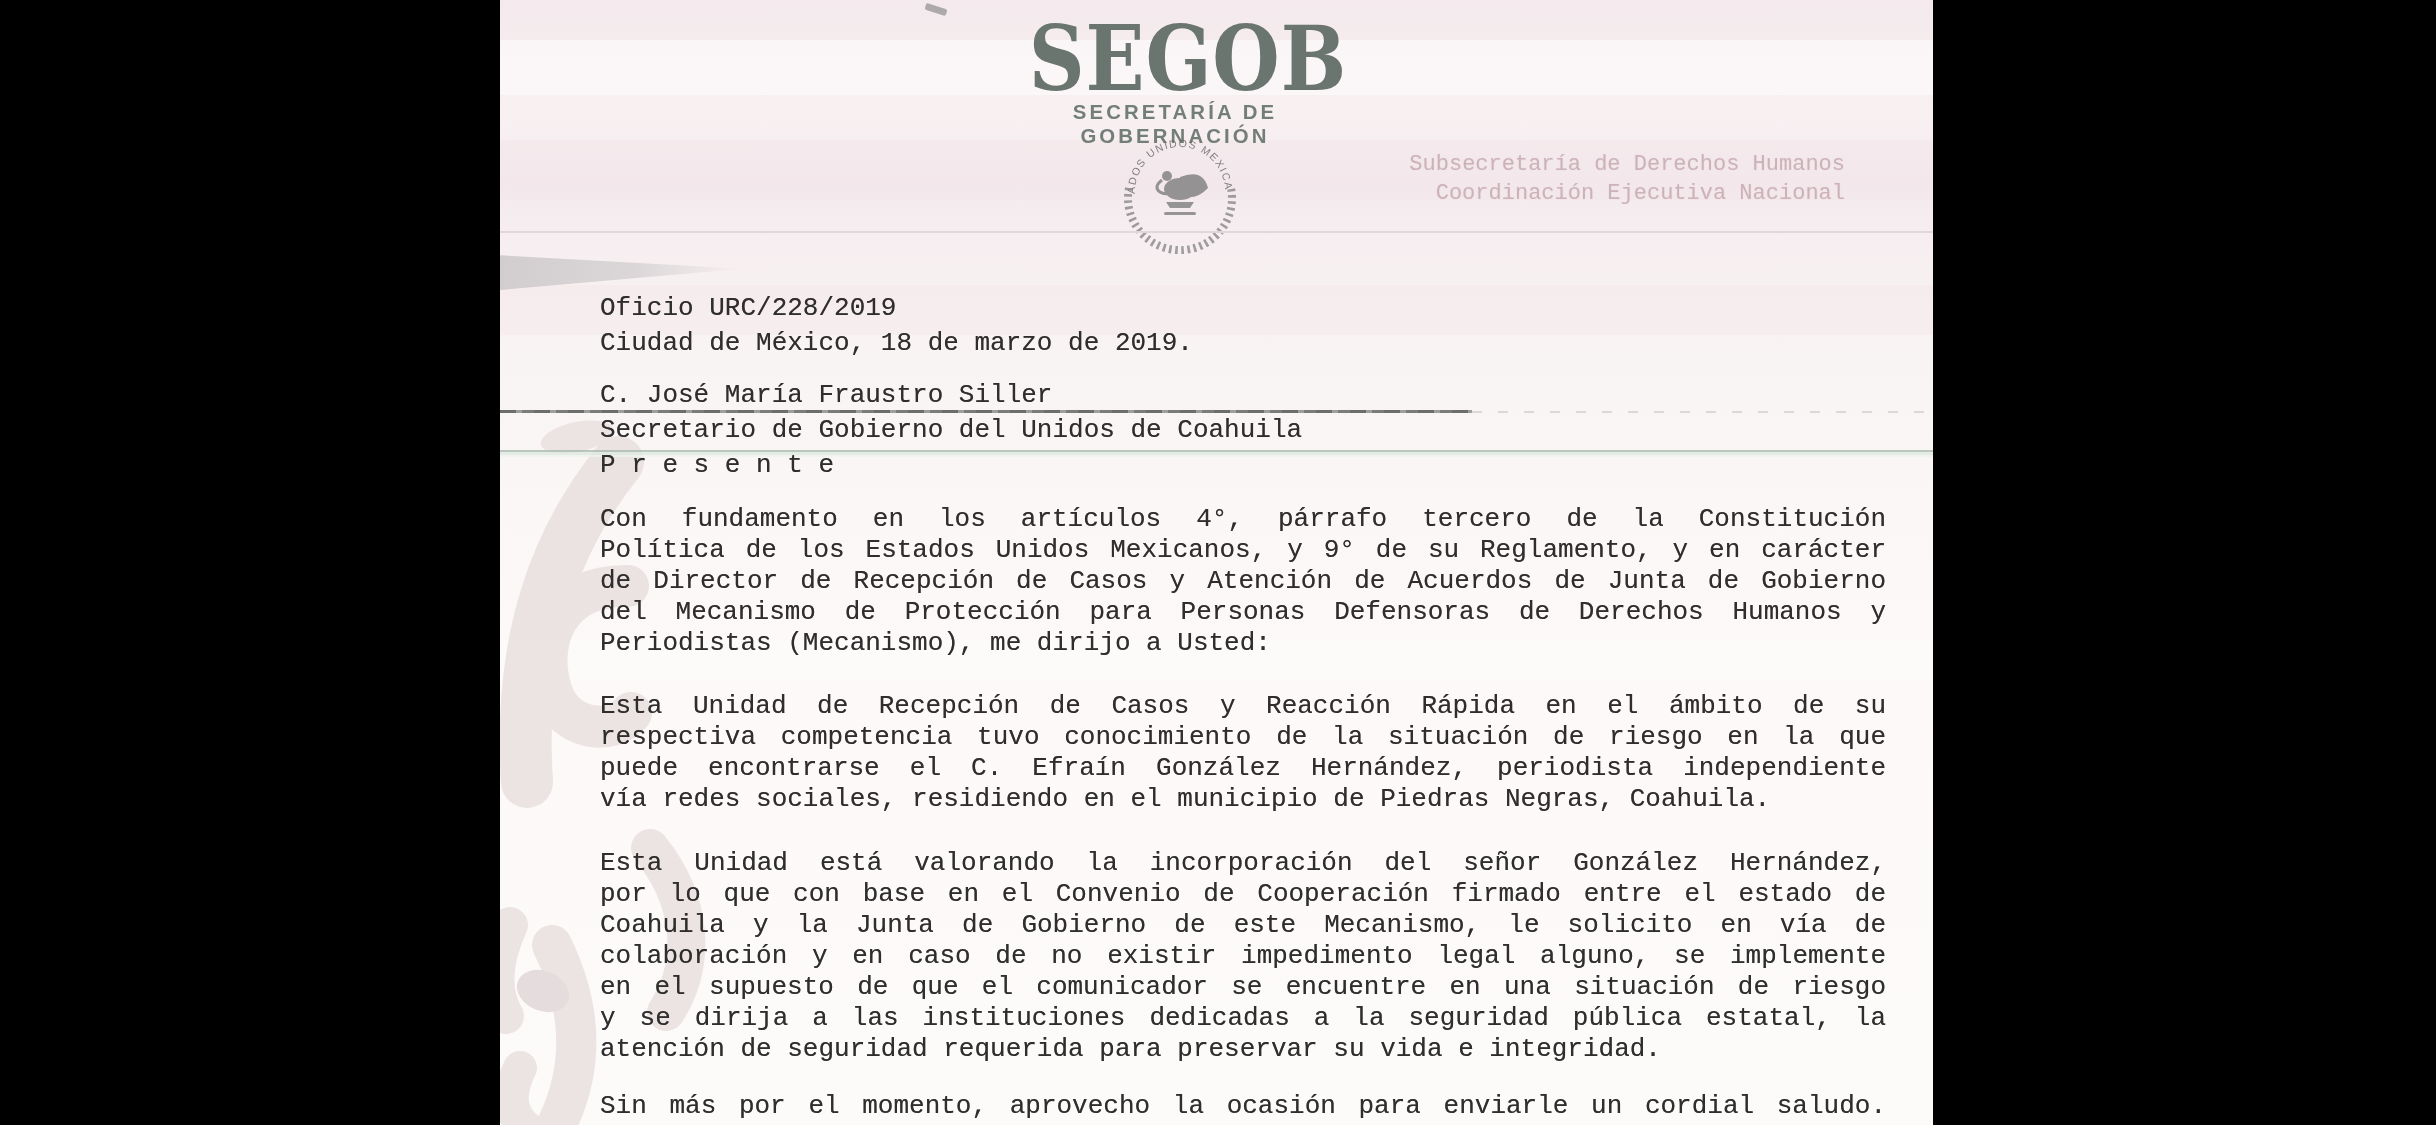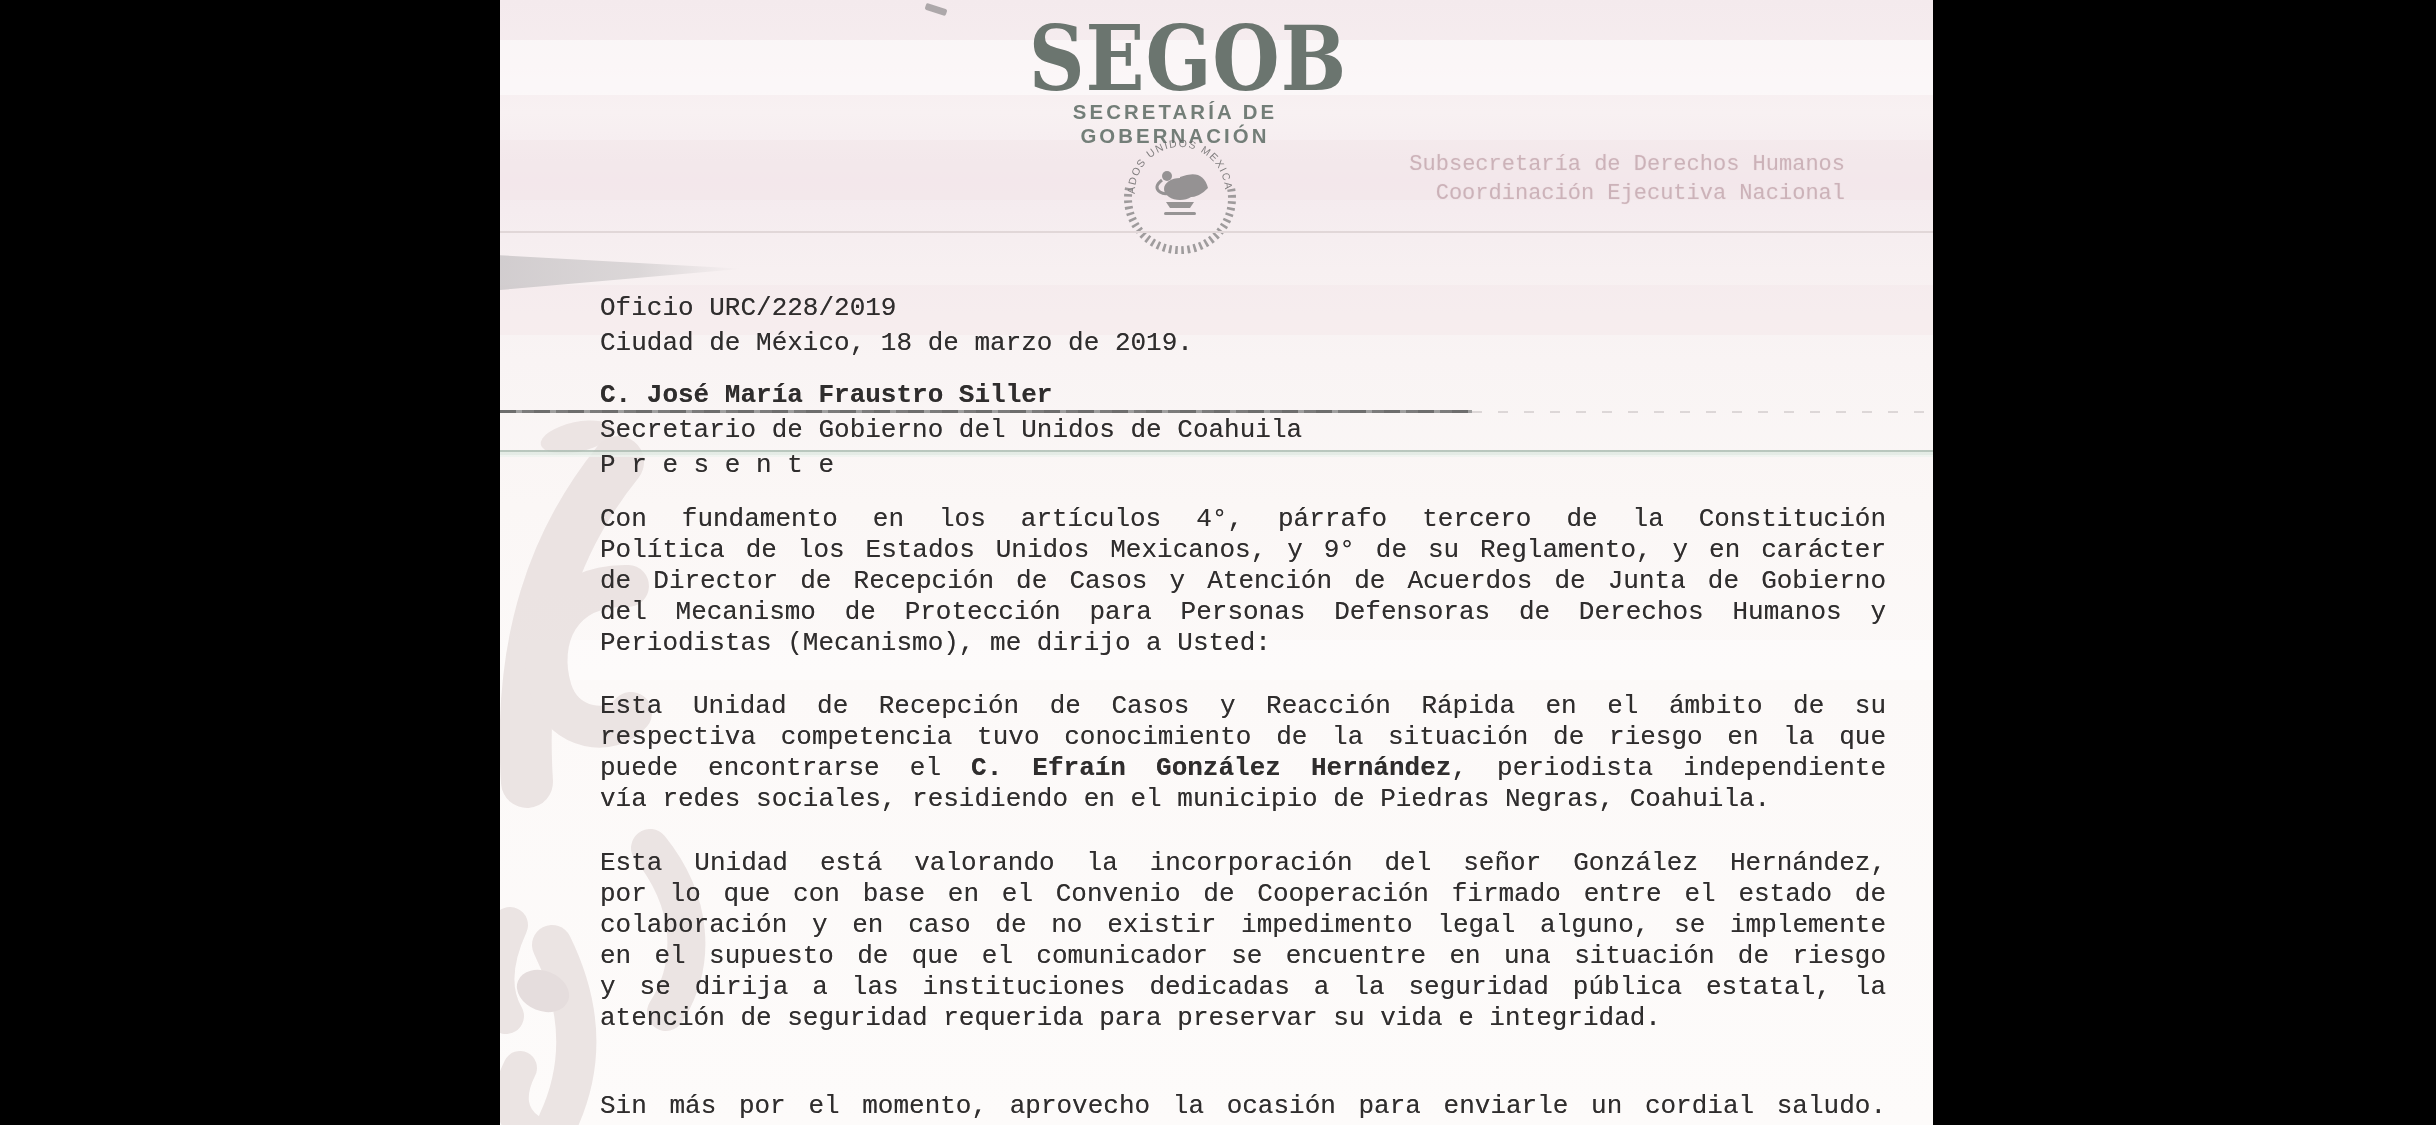--- a/index.html
+++ b/index.html
@@ -40,21 +40,21 @@
          background:repeating-linear-gradient(90deg,#b9b2b3 0 10px,rgba(185,178,179,0) 10px 26px);}
   #presente-band{position:absolute;left:0;top:450px;width:100%;height:7px;
          background:linear-gradient(180deg,#a9bbb0 0 2px,#dfe9e2 2px 5px,#eef3ef 5px 7px);opacity:.8;}
   
   .txt{position:absolute;left:100px;width:1286px;font-size:26px;color:#2f2d2d;
        text-shadow:0 0 .6px rgba(47,45,45,.55);}
   .lh35{line-height:35px;}
   .para{line-height:31px;}
   .tl{text-align:left;}
   .tl.j{text-align:justify;text-align-last:justify;}
-  b{font-weight:bold;}
+  b{font-weight:normal;}
   #ref-block{top:291px;}
   #recipient-block{top:378px;}
   #p1{top:504px;}
   #p2{top:691px;}
   #p3{top:848px;}
   #closing{top:1091px;}
   
   .bar{position:absolute;top:0;height:1125px;background:#000;}
   #bar-left{left:0;width:500px;}
   #bar-right{left:1933px;width:503px;}
@@ -141,20 +141,21 @@
     <div id="p2" class="txt para">
       <div class="tl j">Esta Unidad de Recepción de Casos y Reacción Rápida en el ámbito de su</div>
       <div class="tl j">respectiva competencia tuvo conocimiento de la situación de riesgo en la que</div>
       <div class="tl j"><span>puede encontrarse el </span><b>C. Efraín González Hernández</b><span>, periodista independiente</span></div>
       <div class="tl">vía redes sociales, residiendo en el municipio de Piedras Negras, Coahuila.</div>
     </div>
 
     <div id="p3" class="txt para">
       <div class="tl j">Esta Unidad está valorando la incorporación del señor González Hernández,</div>
       <div class="tl j">por lo que con base en el Convenio de Cooperación firmado entre el estado de</div>
+      <div class="tl j">Coahuila y la Junta de Gobierno de este Mecanismo, le solicito en vía de</div>
       <div class="tl j">colaboración y en caso de no existir impedimento legal alguno, se implemente</div>
       <div class="tl j">en el supuesto de que el comunicador se encuentre en una situación de riesgo</div>
       <div class="tl j">y se dirija a las instituciones dedicadas a la seguridad pública estatal, la</div>
       <div class="tl">atención de seguridad requerida para preservar su vida e integridad.</div>
     </div>
 
     <div id="closing" class="txt para">
       <div class="tl j">Sin más por el momento, aprovecho la ocasión para enviarle un cordial saludo.</div>
     </div>
 

